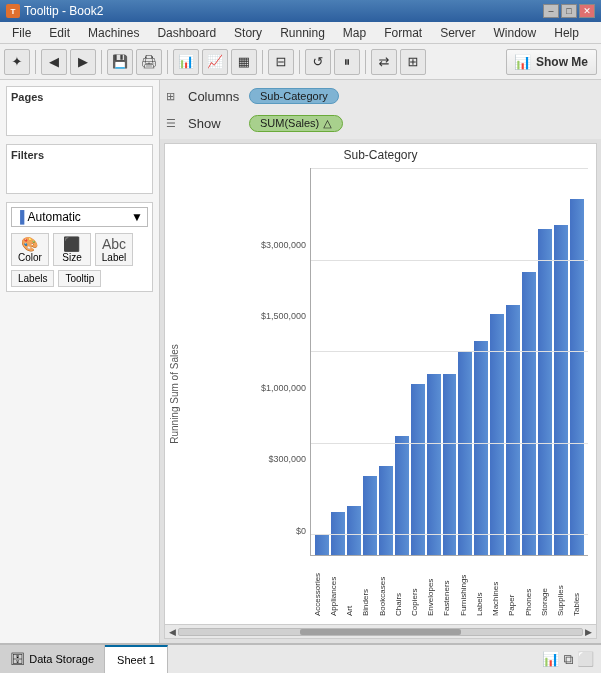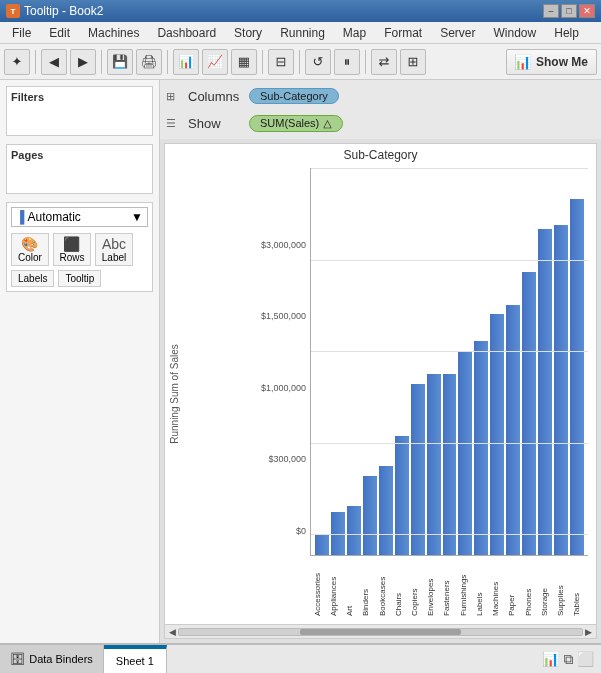--- a/index.html
+++ b/index.html
@@ -289,21 +289,21 @@
       font-size: 11px;
       gap: 4px;
     }
     .sheet-tab {
       height: 100%;
       display: flex;
       align-items: center;
       padding: 0 12px;
       background: white;
       border-right: 1px solid #bbb;
-      border-top: 4px solid #0369a1;
+      border-top: 2px solid #0369a1;
       cursor: pointer;
       font-size: 11px;
     }
     .tab-icons { display: flex; gap: 4px; margin-left: auto; padding-right: 6px; }
     .tab-icon-btn { font-size: 14px; cursor: pointer; color: #555; }
   </style>
 </head>
 <body>
 
 <div class="title-bar">
@@ -357,43 +357,43 @@
     <span class="bar-chart-icon">📊</span>
     <span>Show Me</span>
   </div>
 </div>
 
 <div class="main-layout">
 
   <div class="left-panel">
 
     <div class="panel-section">
+      <div class="panel-label">Pages</div>
+    </div>
+
+    <div class="panel-section">
       <div class="panel-label">Filters</div>
-    </div>
-
-    <div class="panel-section">
-      <div class="panel-label">Pages</div>
     </div>
 
     <div class="marks-section">
       <div class="marks-dropdown">
         <span style="display:flex;align-items:center;gap:3px;">
           <span style="color:#4472c4;font-size:12px;">▐</span>
           <span>Automatic</span>
         </span>
         <span>▼</span>
       </div>
       <div class="marks-buttons">
         <div class="marks-btn">
           <span class="marks-btn-icon">🎨</span>
           <span>Color</span>
         </div>
         <div class="marks-btn">
           <span class="marks-btn-icon">⬛</span>
-          <span>Rows</span>
+          <span>Size</span>
         </div>
         <div class="marks-btn">
           <span class="marks-btn-icon">Abc</span>
           <span>Label</span>
         </div>
       </div>
       <div class="marks-btn-row2">
         <div class="marks-btn2">
           <span>Labels</span>
         </div>
@@ -566,21 +566,21 @@
         </div>
         <span class="scroll-arrow">▶</span>
       </div>
     </div>
   </div>
 </div>
 
 <div class="status-bar">
   <div class="datasource-tab">
     <span style="font-size:12px;">🗄</span>
-    <span>Data Binders</span>
+    <span>Data Storage</span>
   </div>
   <div class="sheet-tab">
     <span>Sheet 1</span>
   </div>
   <div class="tab-icons">
     <span class="tab-icon-btn">📊</span>
     <span class="tab-icon-btn">⧉</span>
     <span class="tab-icon-btn">⬜</span>
   </div>
 </div>

